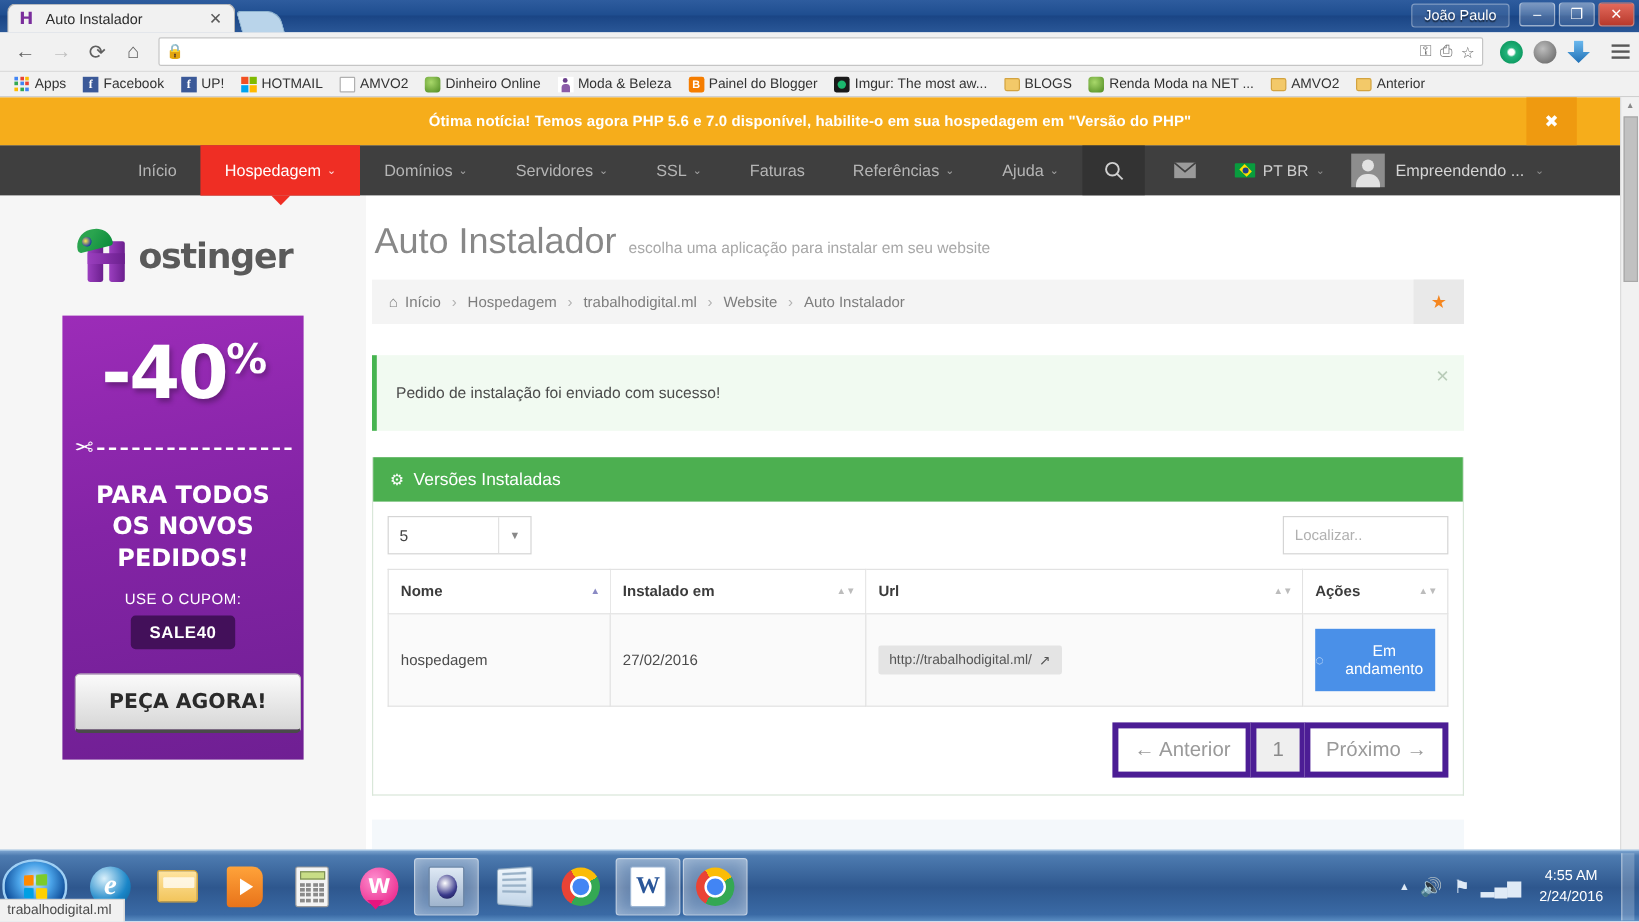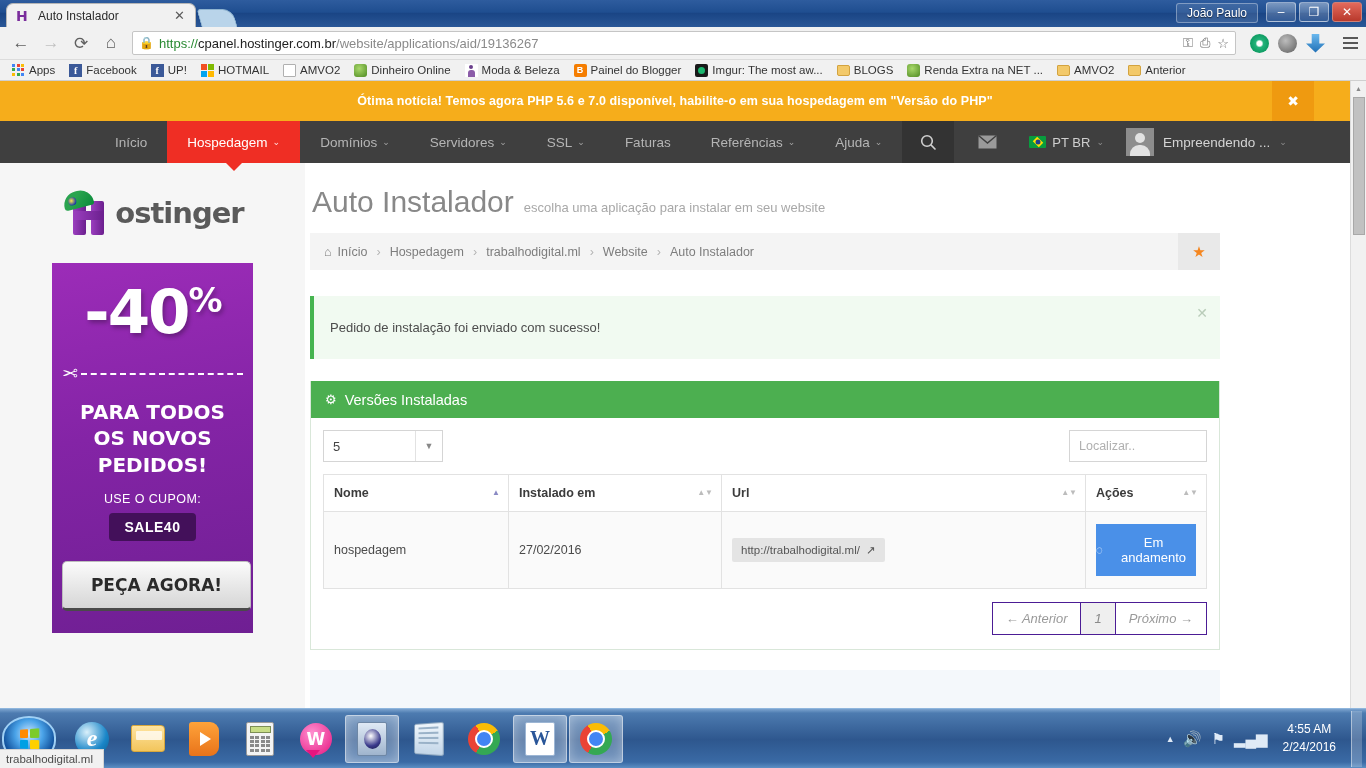--- a/index.html
+++ b/index.html
@@ -310,22 +310,22 @@
   td.act-cell { padding: 6px 6px; background: #fafafa; }
   .btn-progress {
     display: flex; align-items: center; justify-content: center; gap: 8px;
     width: 100%; background: #4a90e8; color: #fff; border: none;
     padding: 11px 0; font-size: 13px; cursor: pointer;
     font-family: "Liberation Sans", sans-serif;
   }
   .spinner { font-size: 12px; display: inline-block; }
 
   .pager { display: flex; justify-content: flex-end; margin-top: 13px; }
-  .pg { border: 1px solid #4c1d95; padding: 8px 13px; font-size: 13px; color: #9a9a9a;
-        background: #fff; margin-left: -1px; cursor: pointer; font-style: italic; }
+  .pg { border: 5px solid #4c1d95; padding: 8px 13px; font-size: 17px; color: #9a9a9a;
+        background: #fff; margin-left: -1px; cursor: pointer; }
   .pg.num { color: #8a8a8a; background: #efefef; }
 
   .search-app-box { margin-top: 20px; background: #f4f8fb; padding: 16px 14px; }
   .search-app {
     width: 100%; height: 33px; border: 1px solid #6fc96f; background: #fff;
     padding: 0 10px; font-size: 13px; color: #555;
     font-family: "Liberation Sans", sans-serif;
     margin-top: 36px;
   }
   .search-app::placeholder { color: #b3b3b3; }
@@ -439,21 +439,20 @@
   </div>
 </div>
 
 <div class="toolbar">
   <div class="nav-btn">←</div>
   <div class="nav-btn disabled">→</div>
   <div class="nav-btn">⟳</div>
   <div class="nav-btn">⌂</div>
   <div class="omnibox">
     <span class="lock">🔒</span>
-    <span><span class="url-scheme">https://</span><span class="url-host">cpanel.hostinger.com.br</span><span class="url-path">/website/applications/aid/19136267</span></span>
     <span class="omni-icons">
       <span>⚿</span>
       <span>⎙</span>
       <span>☆</span>
     </span>
   </div>
   <div class="ext-icons">
     <span class="ext-icon" style="border-radius:50%;background:radial-gradient(circle at 50% 50%,#fff 18%,#23b37a 30%,#0f9c63 70%);"></span>
     <span class="ext-icon" style="border-radius:50%;background:radial-gradient(circle at 40% 35%,#bdbdbd,#5d5d5d);"></span>
     <span class="ext-icon" style="background:linear-gradient(to bottom,#6ab8ee,#1f6fb5);clip-path:polygon(30% 0,70% 0,70% 52%,100% 52%,50% 100%,0 52%,30% 52%);"></span>
@@ -518,21 +517,21 @@
   <div class="bm">
     <span class="bm-ico imgur-ico"></span>
     <span>Imgur: The most aw...</span>
   </div>
   <div class="bm">
     <span class="bm-ico folder-ico"></span>
     <span>BLOGS</span>
   </div>
   <div class="bm">
     <span class="bm-ico green-ico"></span>
-    <span>Renda Extra na NET ...</span>
+    <span>Renda Moda na NET ...</span>
   </div>
   <div class="bm">
     <span class="bm-ico folder-ico"></span>
     <span>AMVO2</span>
   </div>
   <div class="bm">
     <span class="bm-ico folder-ico"></span>
     <span>Anterior</span>
   </div>
 </div>

